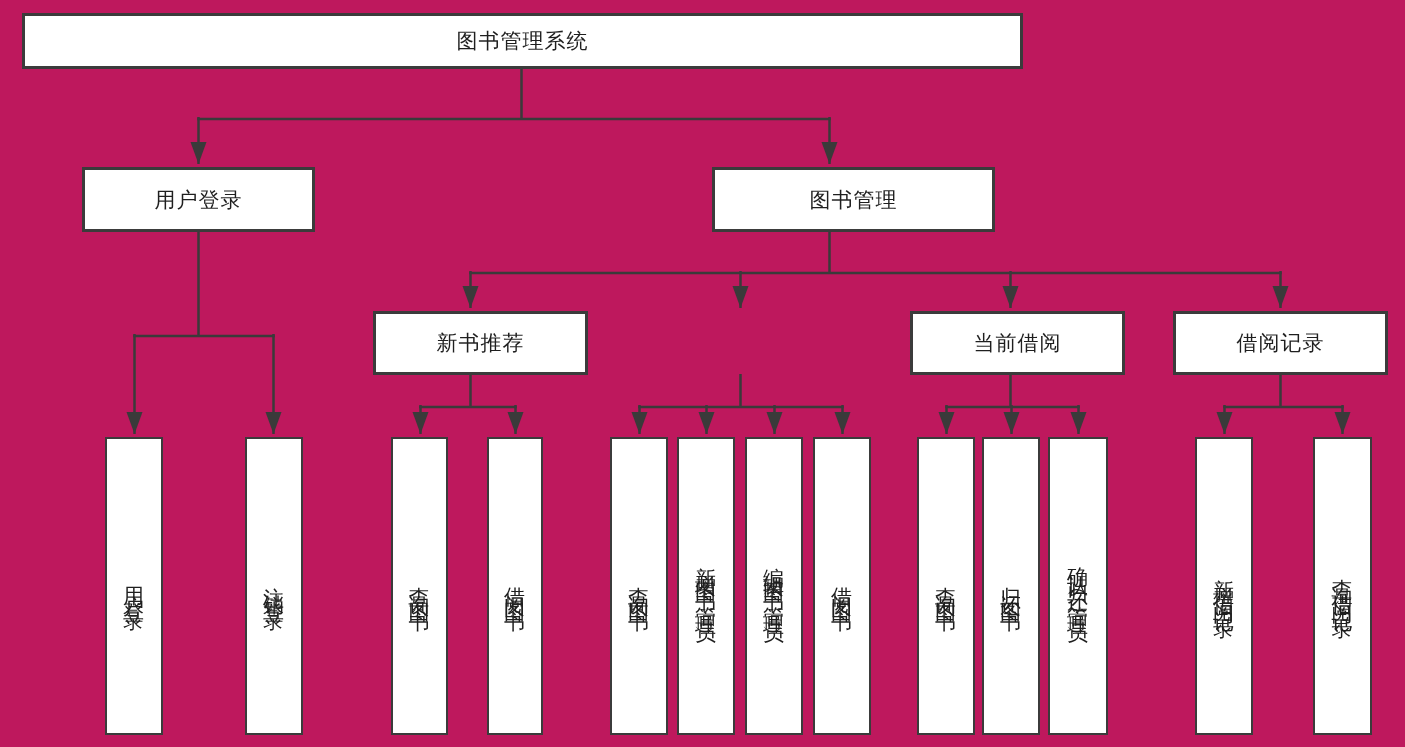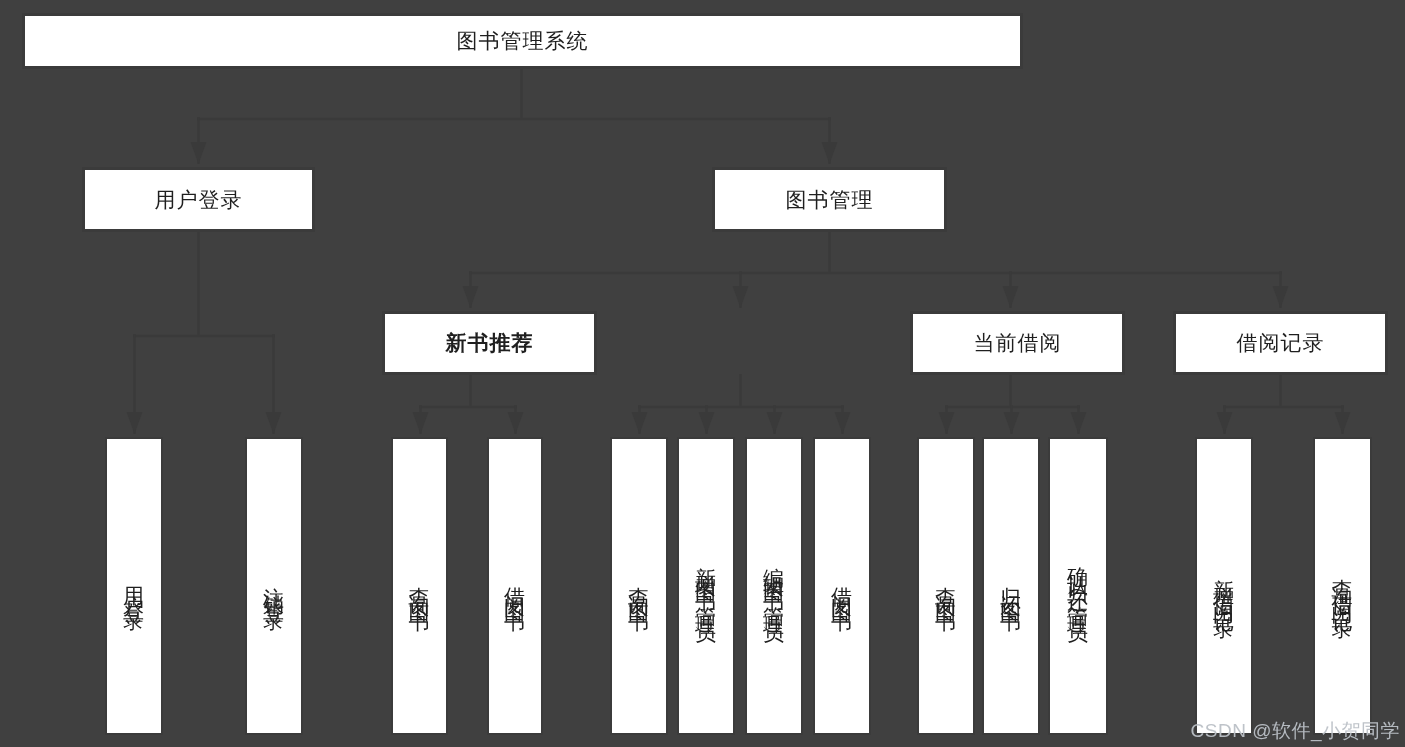--- a/index.html
+++ b/index.html
@@ -1,40 +1,40 @@
 <!DOCTYPE html>
 <html><head>
 <meta charset="utf-8">
 <style>
   html,body{margin:0;padding:0;background:#ffffff;}
   #stage{
     position:relative;
     width:1405px;height:747px;
-    background:#404040;
+    background:#be185d;
     font-family:"Liberation Sans","DejaVu Sans",sans-serif;
     overflow:hidden;
   }
   #wires{position:absolute;left:0;top:0;z-index:1;}
   .node{
     position:absolute;
     box-sizing:border-box;
     background:#ffffff;
     border:3px solid #3b3b3b;
     display:flex;align-items:center;justify-content:center;
     color:#1f1f1f;
     font-size:21px;
     letter-spacing:1px;
     z-index:2;
     text-align:center;
   }
   .n1{left:22px;top:13px;width:1001px;height:56px;}
   .n2a{left:82px;top:167px;width:233px;height:65px;}
-  .n2b{left:712px;top:167px;width:235px;height:65px;}
+  .n2b{left:712px;top:167px;width:283px;height:65px;}
   .n3{top:311px;width:215px;height:64px;}
-  .n3a{left:382px;font-weight:bold;} .n3b{left:633px;} .n3c{left:903px;margin-left:7px;} .n3d{left:1173px;}
+  .n3a{left:373px;} .n3b{left:633px;} .n3c{left:903px;margin-left:7px;} .n3d{left:1173px;}
   .leaf{
     top:437px;height:298px;
     writing-mode:vertical-rl;
     letter-spacing:8px;
     font-size:21px;
     line-height:1;
     border-width:2.5px;
   }
   .lf1{left:105px;width:58px;}
   .lf2{left:245px;width:58px;}
@@ -123,15 +123,14 @@
   <div class="node leaf lf5">查询图书</div>
   <div class="node leaf lf6">新增图书（管理员）</div>
   <div class="node leaf lf7">编辑图书（管理员）</div>
   <div class="node leaf lf8">借阅图书</div>
   <div class="node leaf lf9">查询图书</div>
   <div class="node leaf lf10">归还图书</div>
   <div class="node leaf lf11">确认归还（管理员）</div>
   <div class="node leaf lf12">新增借阅记录</div>
   <div class="node leaf lf13">查询借阅记录</div>
 
-  <div id="watermark">CSDN @软件_小贺同学</div>
 
 </div>
 
 </body></html>

